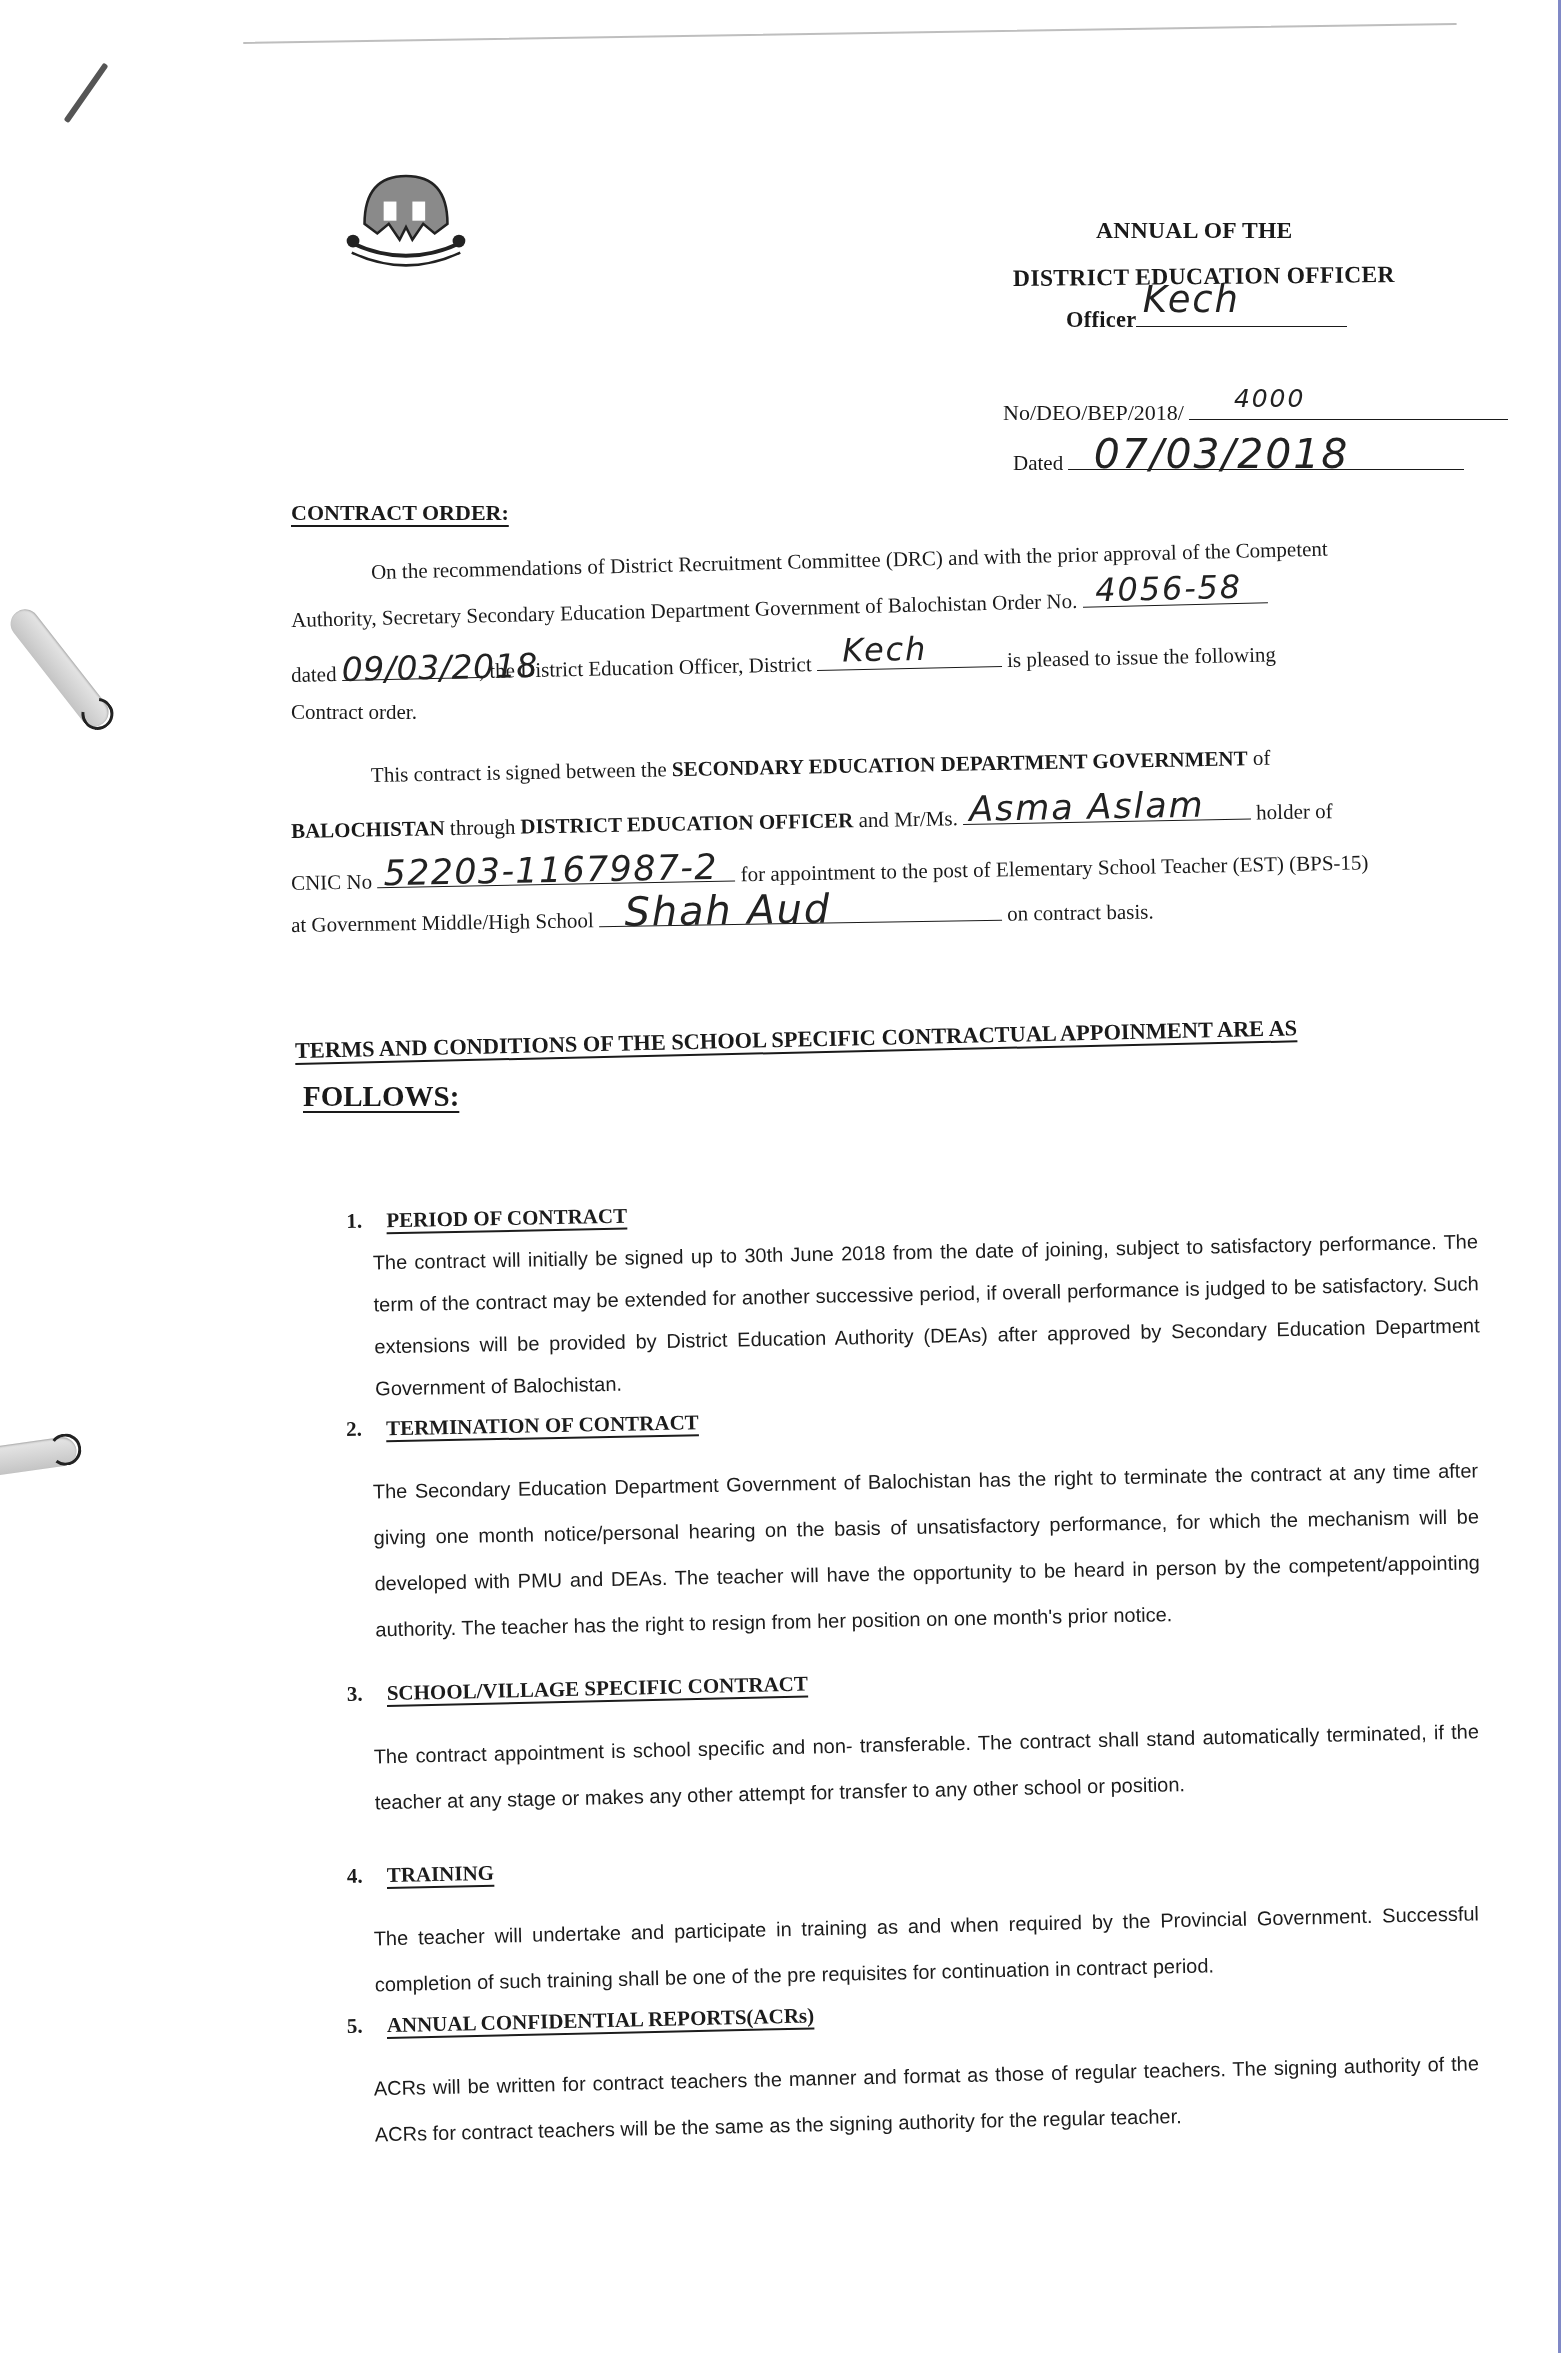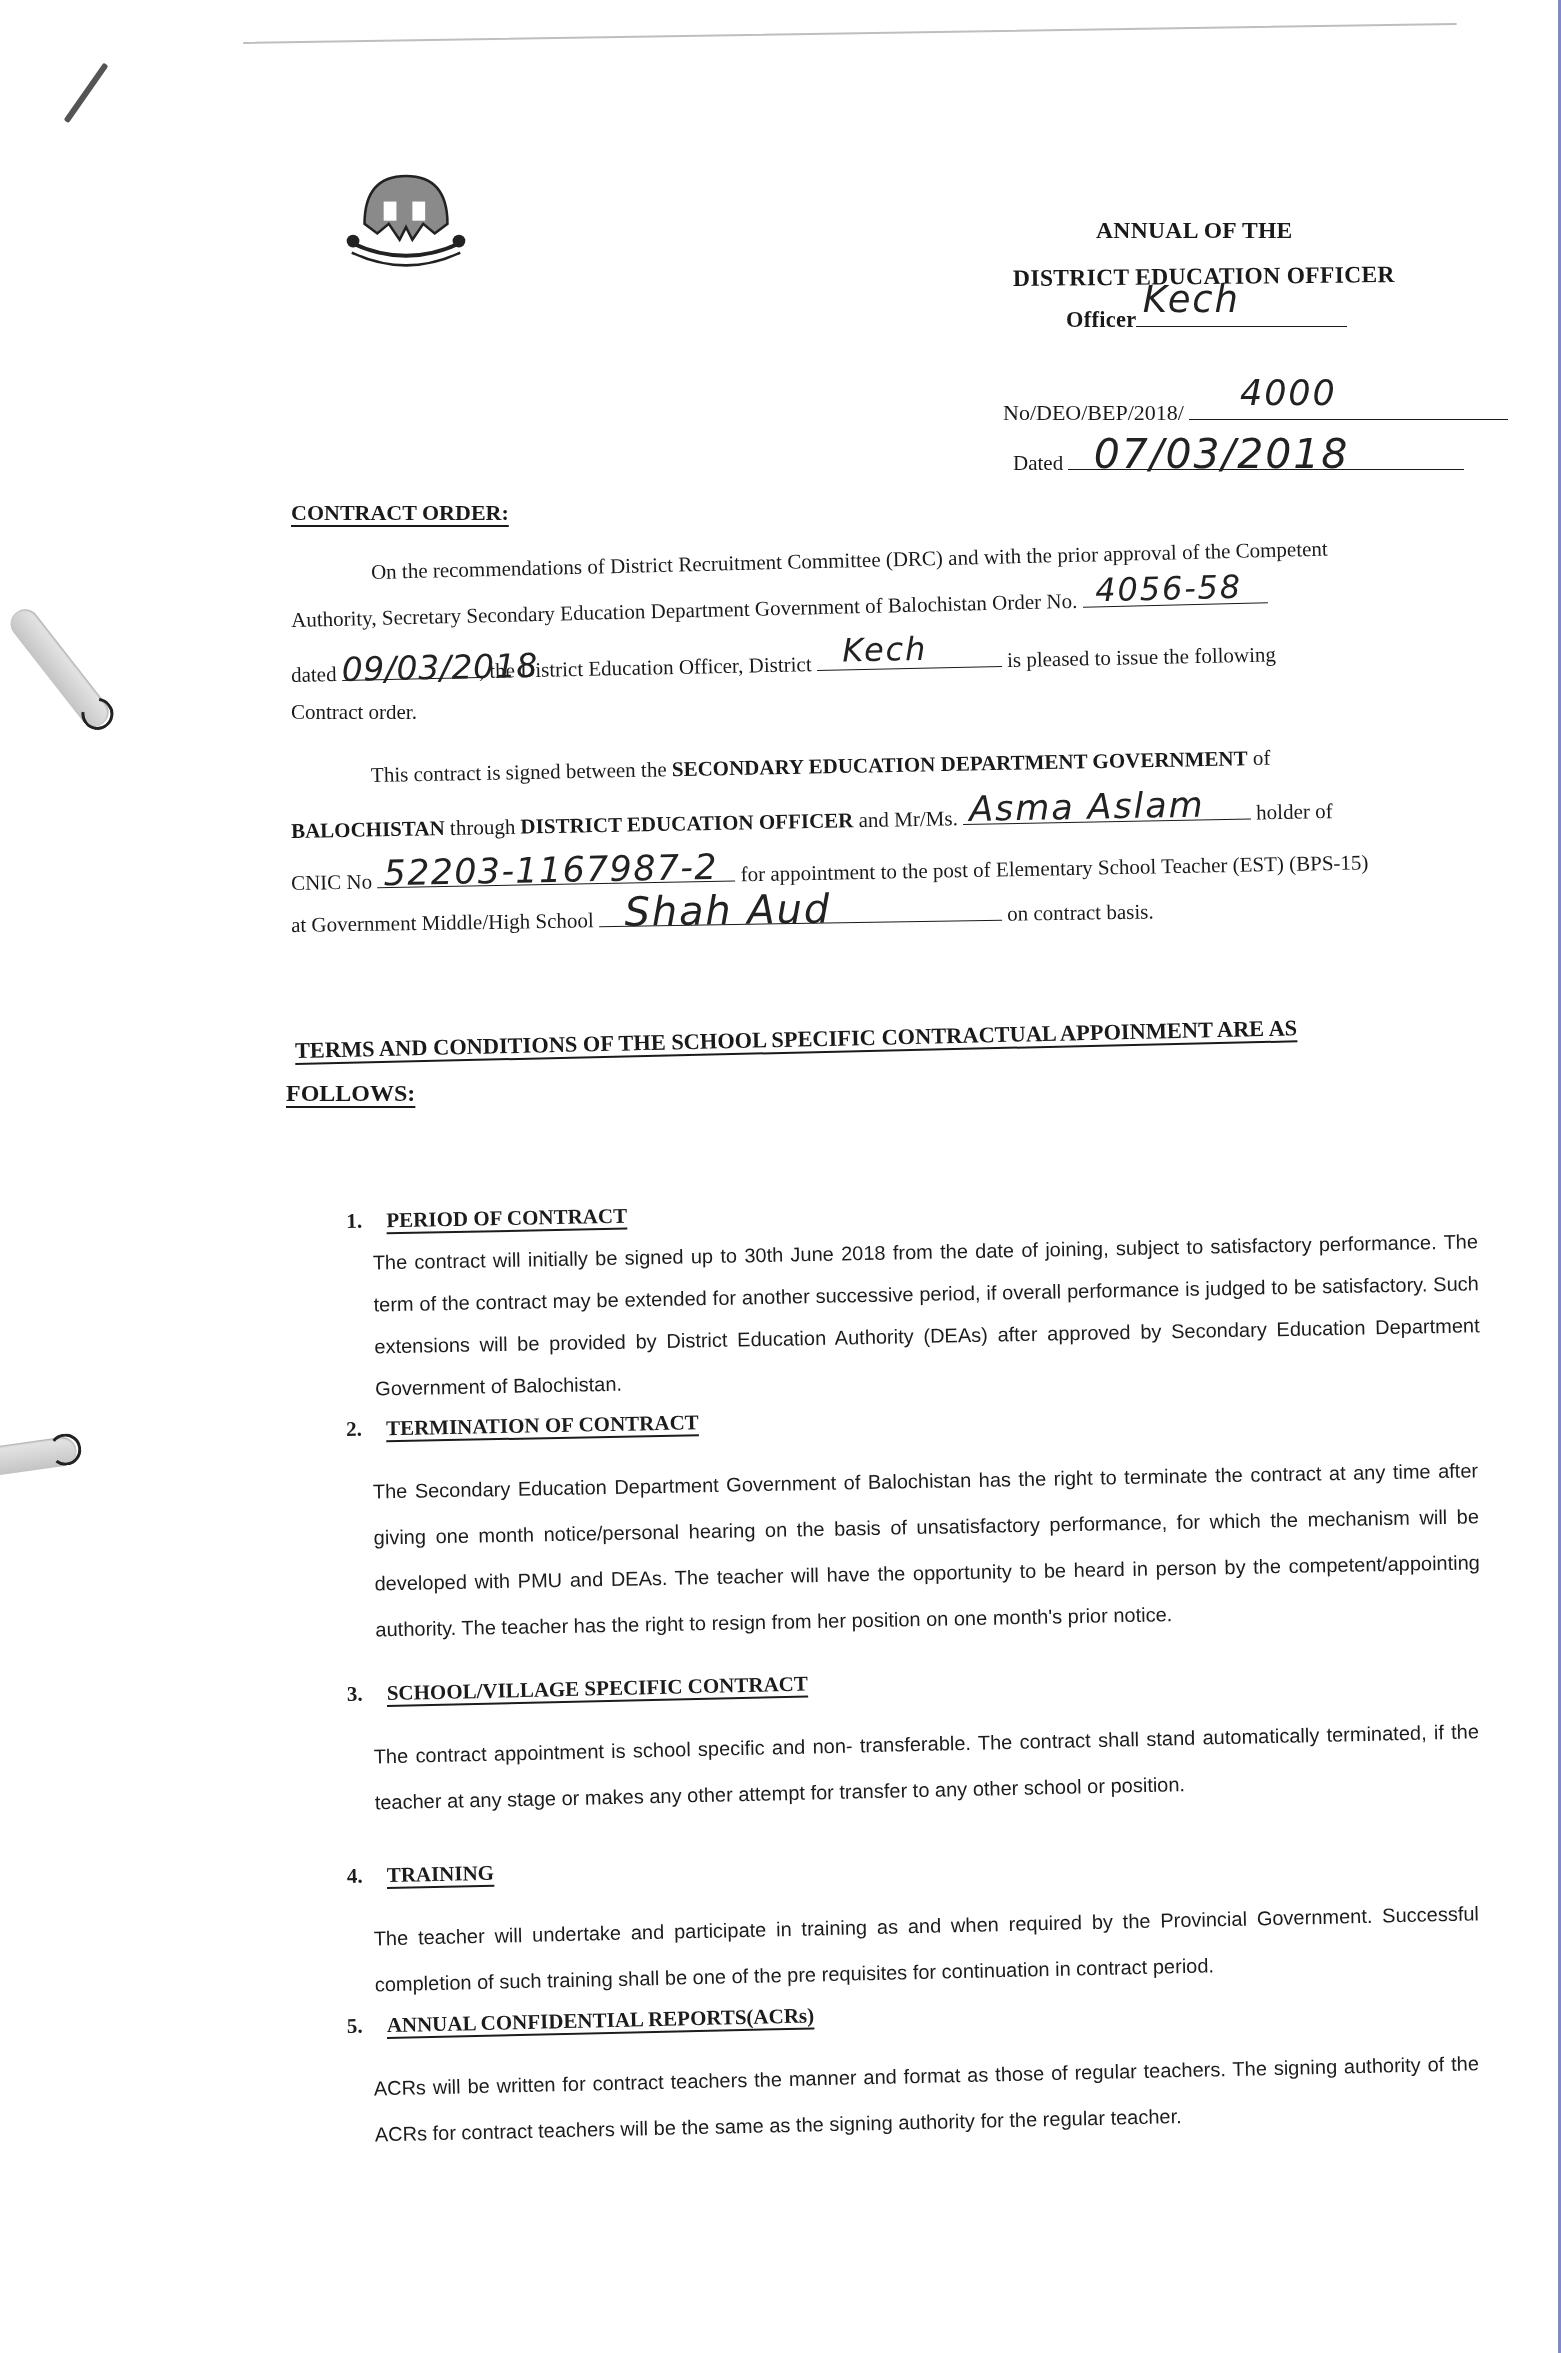--- a/index.html
+++ b/index.html
@@ -71,21 +71,21 @@
 </div>
 
 <div class="abs hdr" style="left:1096px;top:217px;">ANNUAL OF THE</div>
 <div class="abs hdr" style="left:1013px;top:263px;transform:rotate(-0.6deg);">DISTRICT EDUCATION OFFICER</div>
 
 <div class="abs" style="left:1066px;top:300px;white-space:nowrap;">
   <span class="hdr" style="font-size:22.4px;">Officer</span><span class="blank" style="width:211px;height:25.6px;"><span class="hand" style="bottom:5.1px;font-size:37px;">Kech</span></span>
 </div>
 
 <div class="abs" style="left:1003px;top:396px;white-space:nowrap;">
-  <span class="body-serif" style="font-size:22px;">No/DEO/BEP/2018/</span><span class="blank" style="width:319px;height:23px;margin-left:5.1px;"><span class="hand" style="left:51px;bottom:6.4px;font-size:35px;">4000</span></span>
+  <span class="body-serif" style="font-size:22px;">No/DEO/BEP/2018/</span><span class="blank" style="width:319px;height:23px;margin-left:5.1px;"><span class="hand" style="left:45px;bottom:6.4px;font-size:25px;">4000</span></span>
 </div>
 
 <div class="abs" style="left:1013px;top:446px;white-space:nowrap;">
   <span class="body-serif">Dated</span><span class="blank" style="width:396px;height:23px;margin-left:5.1px;"><span class="hand" style="left:25.6px;bottom:-9px;font-size:41px;">07/03/2018</span></span>
 </div>
 
 <div class="abs section-head" style="left:291px;top:500px;text-align:center;">CONTRACT ORDER:</div>
 
 <div class="abs body-serif tilt" style="left:371px;top:562px;transform:rotate(-1.4deg);">
   <span>On the recommendations of District Recruitment Committee (DRC) and with the prior approval of the Competent</span>
@@ -120,21 +120,21 @@
   <span class="blank" style="width:358px;height:22px;"><span class="hand" style="left:6.4px;bottom:-3.8px;font-size:35px;letter-spacing:1.3px;">52203-1167987-2</span></span>
   <span>for appointment to the post of Elementary School Teacher (EST) (BPS-15)</span>
 </div>
 <div class="abs body-serif tilt" style="left:291px;top:909px;transform:rotate(-0.9deg);">
   <span>at Government Middle/High School</span>
   <span class="blank" style="width:403px;height:22px;"><span class="hand" style="left:25.6px;bottom:-6.4px;font-size:40px;">Shah Aud</span></span>
   <span>on contract basis.</span>
 </div>
 
 <div class="abs section-head tilt" style="left:295px;top:1038px;transform:rotate(-1.3deg);font-size:22.4px;">TERMS AND CONDITIONS OF THE SCHOOL SPECIFIC CONTRACTUAL APPOINMENT ARE AS</div>
-<div class="abs section-head" style="left:286px;top:1080px;font-size:24px;">FOLLOWS:</div>
+<div class="abs section-head" style="left:303px;top:1080px;font-size:29px;">FOLLOWS:</div>
 
 <div class="abs terms tilt" style="left:348px;top:1201px;width:1131px;transform:rotate(-1.1deg);">
   <div><span class="num">1.</span><span class="sec-title">PERIOD OF CONTRACT</span></div>
   <p style="margin-left:25.6px;text-align:justify;line-height:42px;">The contract will initially be signed up to 30th June 2018 from the date of joining, subject to satisfactory performance. The term of the contract may be extended for another successive period, if overall performance is judged to be satisfactory. Such extensions will be provided by District Education Authority (DEAs) after approved by Secondary Education Department Government of Balochistan.</p>
 </div>
 
 <div class="abs terms tilt" style="left:348px;top:1409px;width:1131px;transform:rotate(-1.1deg);">
   <div><span class="num">2.</span><span class="sec-title">TERMINATION OF CONTRACT</span></div>
   <p style="margin-left:25.6px;margin-top:19px;text-align:justify;line-height:46px;">The Secondary Education Department Government of Balochistan has the right to terminate the contract at any time after giving one month notice/personal hearing on the basis of unsatisfactory performance, for which the mechanism will be developed with PMU and DEAs. The teacher will have the opportunity to be heard in person by the competent/appointing authority. The teacher has the right to resign from her position on one month's prior notice.</p>
 </div>

